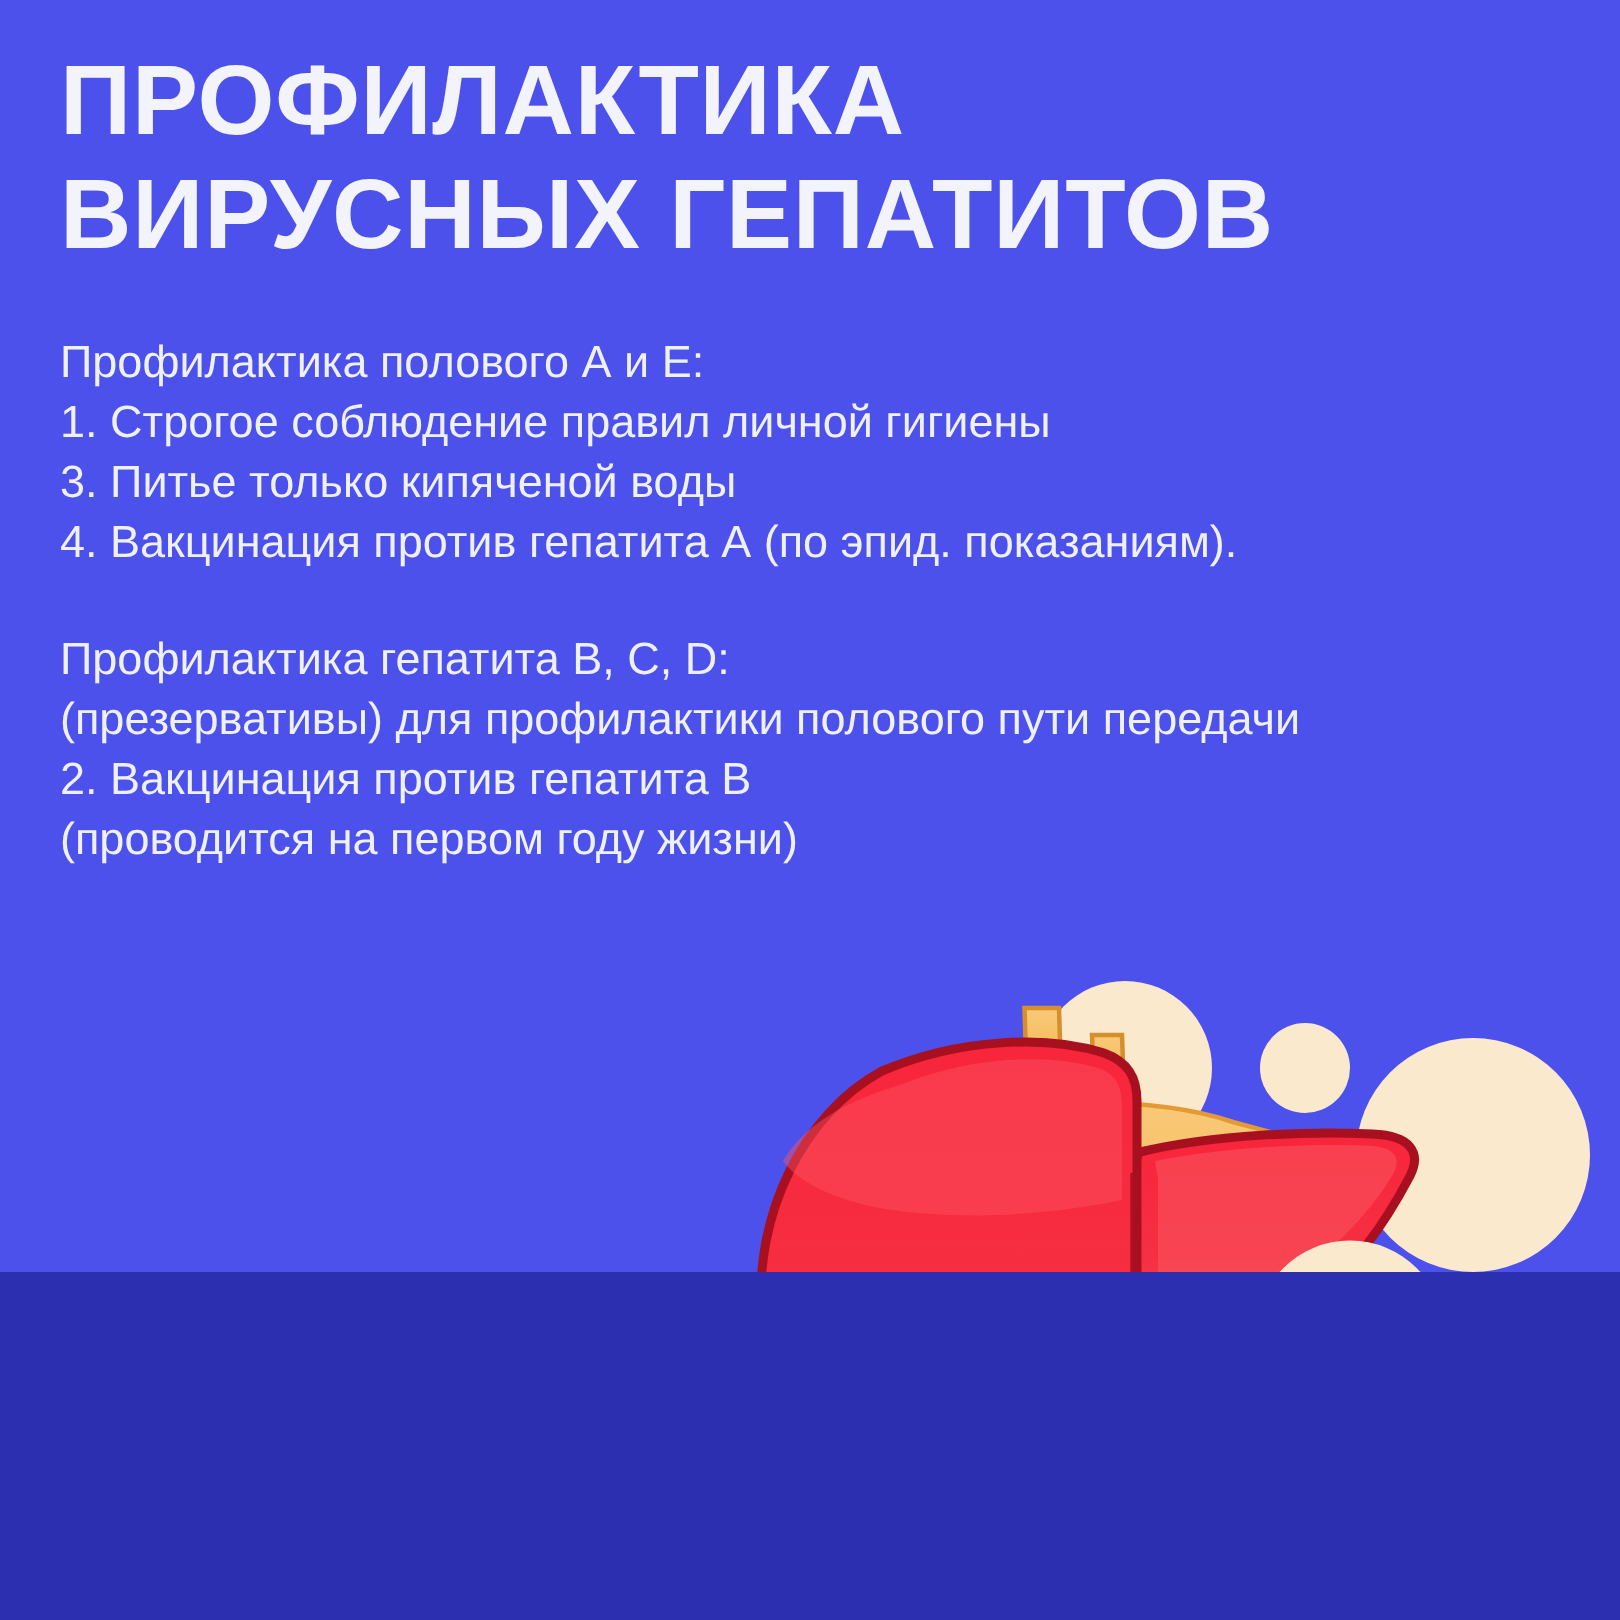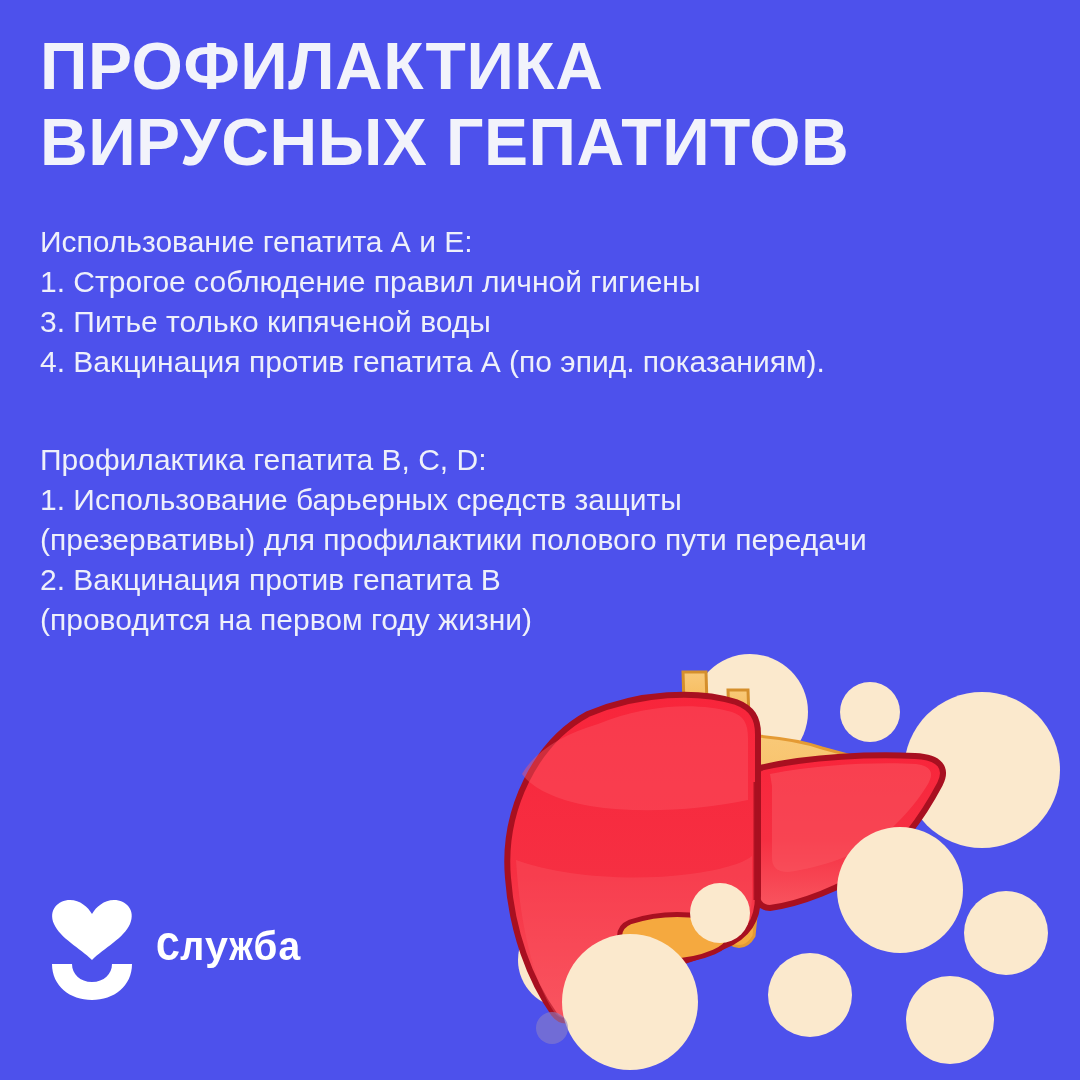--- a/index.html
+++ b/index.html
@@ -4,21 +4,21 @@
 <title>Профилактика вирусных гепатитов</title>
 <style>
   html, body {
     margin: 0;
     padding: 0;
     background: #2b2fb0;
   }
   #poster {
     position: relative;
     width: 1080px;
-    height: 1080px;
+    height: 848px;
     background: #4d51ec;
     overflow: hidden;
     font-family: "Liberation Sans", "DejaVu Sans", sans-serif;
     -webkit-font-smoothing: antialiased;
   }
 
   
   .title-block {
     position: absolute;
     left: 40px;
@@ -39,21 +39,21 @@
     position: absolute;
     left: 40px;
     top: 222px;
     width: 1010px;
     z-index: 4;
   }
   .para {
     margin: 0 0 0 0;
   }
   .para + .para {
-    margin-top: 58px;
+    margin-top: 38px;
   }
   .line {
     font-size: 30px;
     line-height: 40px;
     color: #eef0fa;
     white-space: nowrap;
     font-weight: normal;
   }
 
   
@@ -103,29 +103,28 @@
 <div id="poster">
 
   <div class="title-block">
     <div class="title-line">ПРОФИЛАКТИКА</div>
     <div class="title-line">ВИРУСНЫХ ГЕПАТИТОВ</div>
   </div>
 
   <div class="body-block">
 
     <div class="para">
-      <div class="line">Использование гепатита А и Е:</div>
+      <div class="line">Профилактика полового А и Е:</div>
       <div class="line">1. Строгое соблюдение правил личной гигиены</div>
       <div class="line">3. Питье только кипяченой воды</div>
       <div class="line">4. Вакцинация против гепатита А (по эпид. показаниям).</div>
     </div>
 
     <div class="para">
       <div class="line">Профилактика гепатита В, С, D:</div>
-      <div class="line">1. Использование барьерных средств защиты</div>
       <div class="line">(презервативы) для профилактики полового пути передачи</div>
       <div class="line">2. Вакцинация против гепатита В</div>
       <div class="line">(проводится на первом году жизни)</div>
     </div>
 
   </div>
 
   <div class="illustration">
     <svg width="610" height="430" viewBox="0 0 610 430" xmlns="http://www.w3.org/2000/svg">
       <defs>

